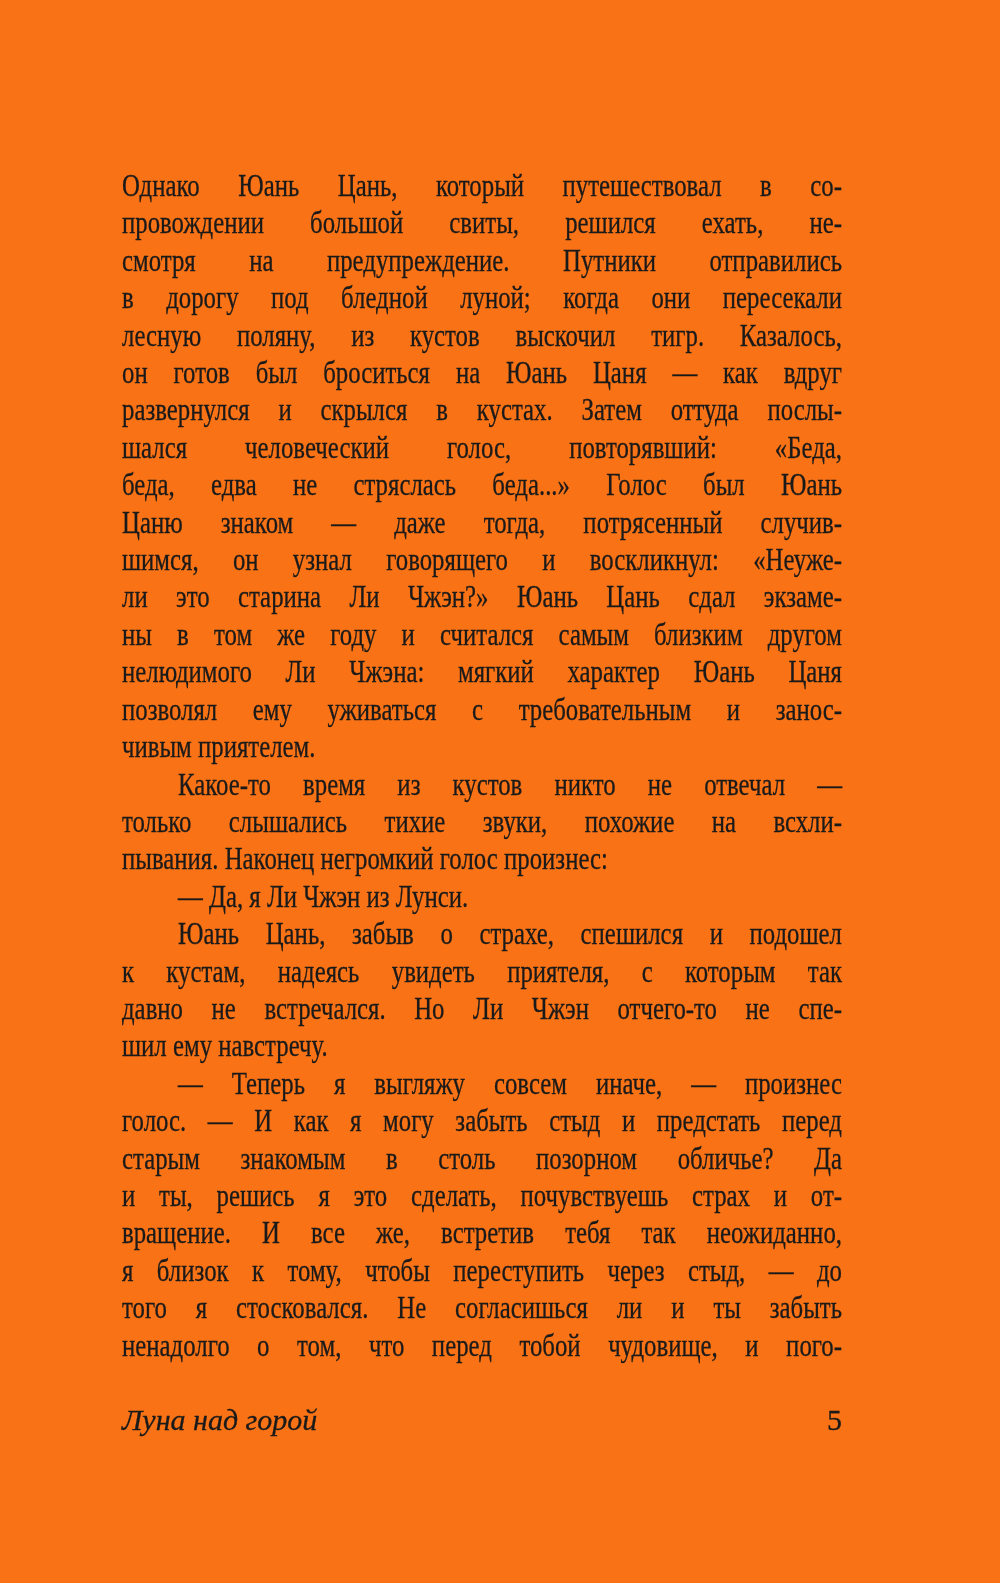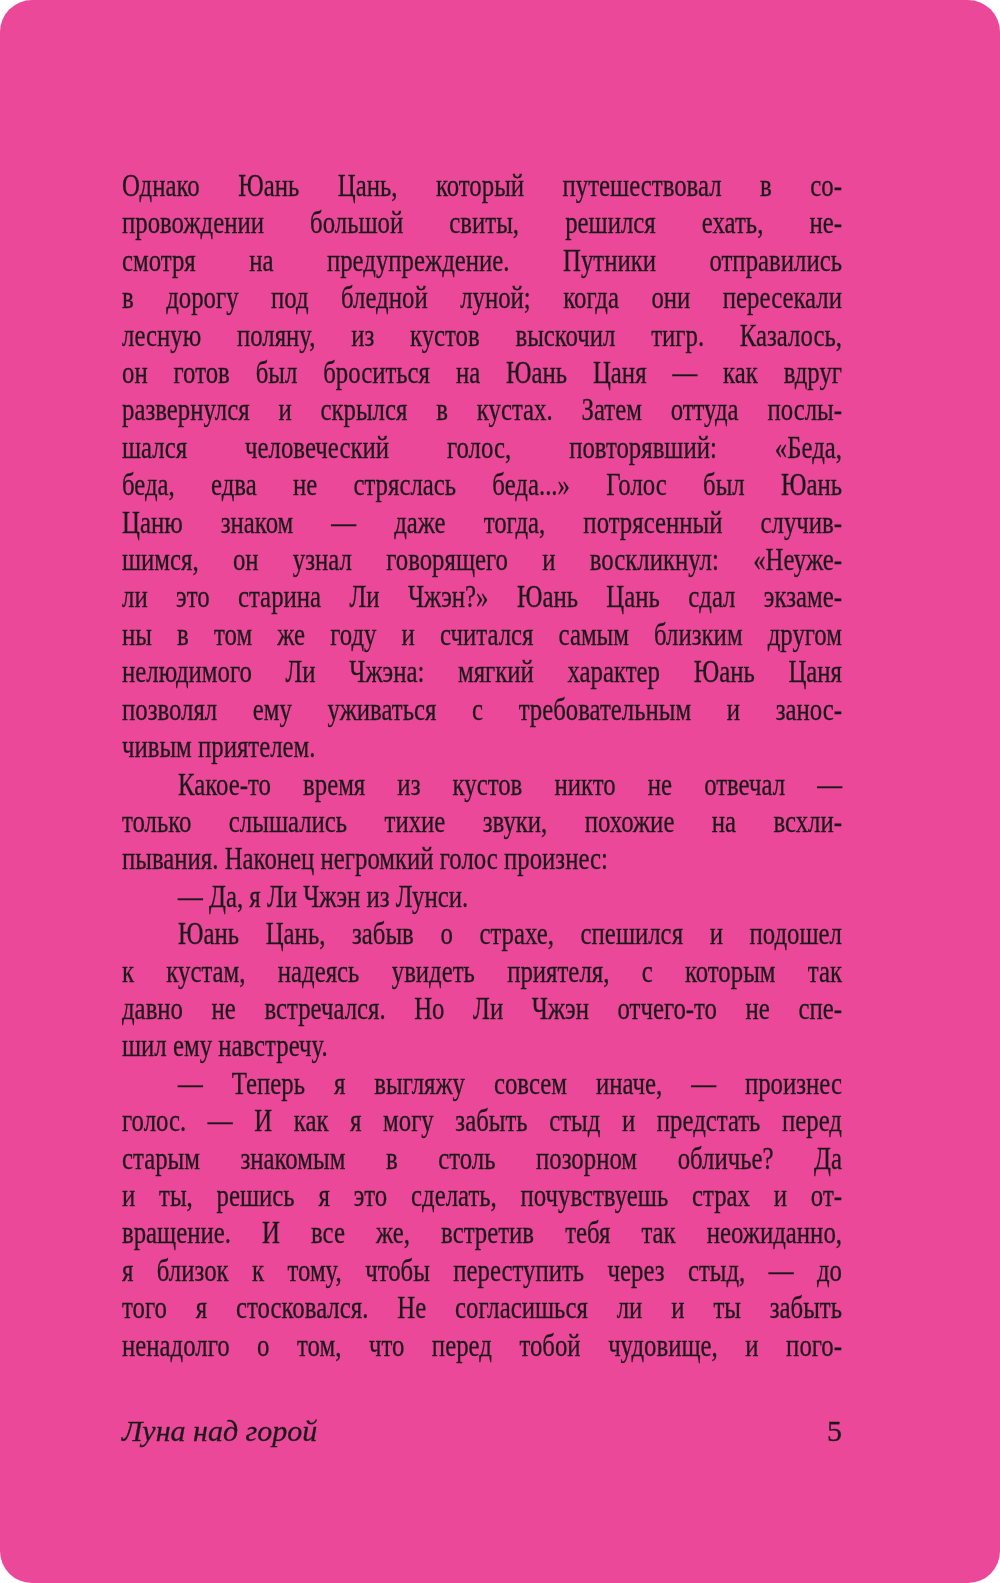--- a/index.html
+++ b/index.html
@@ -8,23 +8,22 @@
     width: 1000px;
     height: 1583px;
     background: #ffffff;
     font-family: "Liberation Serif", "DejaVu Serif", serif;
     color: #1a1a1a;
     position: relative;
   }
   .page {
     position: absolute;
     inset: 0;
-    background: #ec4899;
+    background: #f97316;
     overflow: hidden;
-    border-radius: 32px;
     -webkit-text-stroke: 0.3px currentColor;
   }
   
   .text-block {
     position: absolute;
     left: 122px;
     top: 167px;
     width: 900px;            
     transform: scaleX(0.8);
     transform-origin: 0 0;
@@ -40,21 +39,20 @@
   .footer {
     position: absolute;
     left: 122px;
     top: 1401px;
     width: 720px;
     display: flex;
     justify-content: space-between;
     align-items: baseline;
     font-size: 30px;
     line-height: 37px;
-    margin-top: 11px;
   }
   .running-title { font-style: italic; }
   .page-number { font-style: normal; }
 </style>
 </head>
 <body>
 
 <div class="page">
 
   <main class="text-block">

